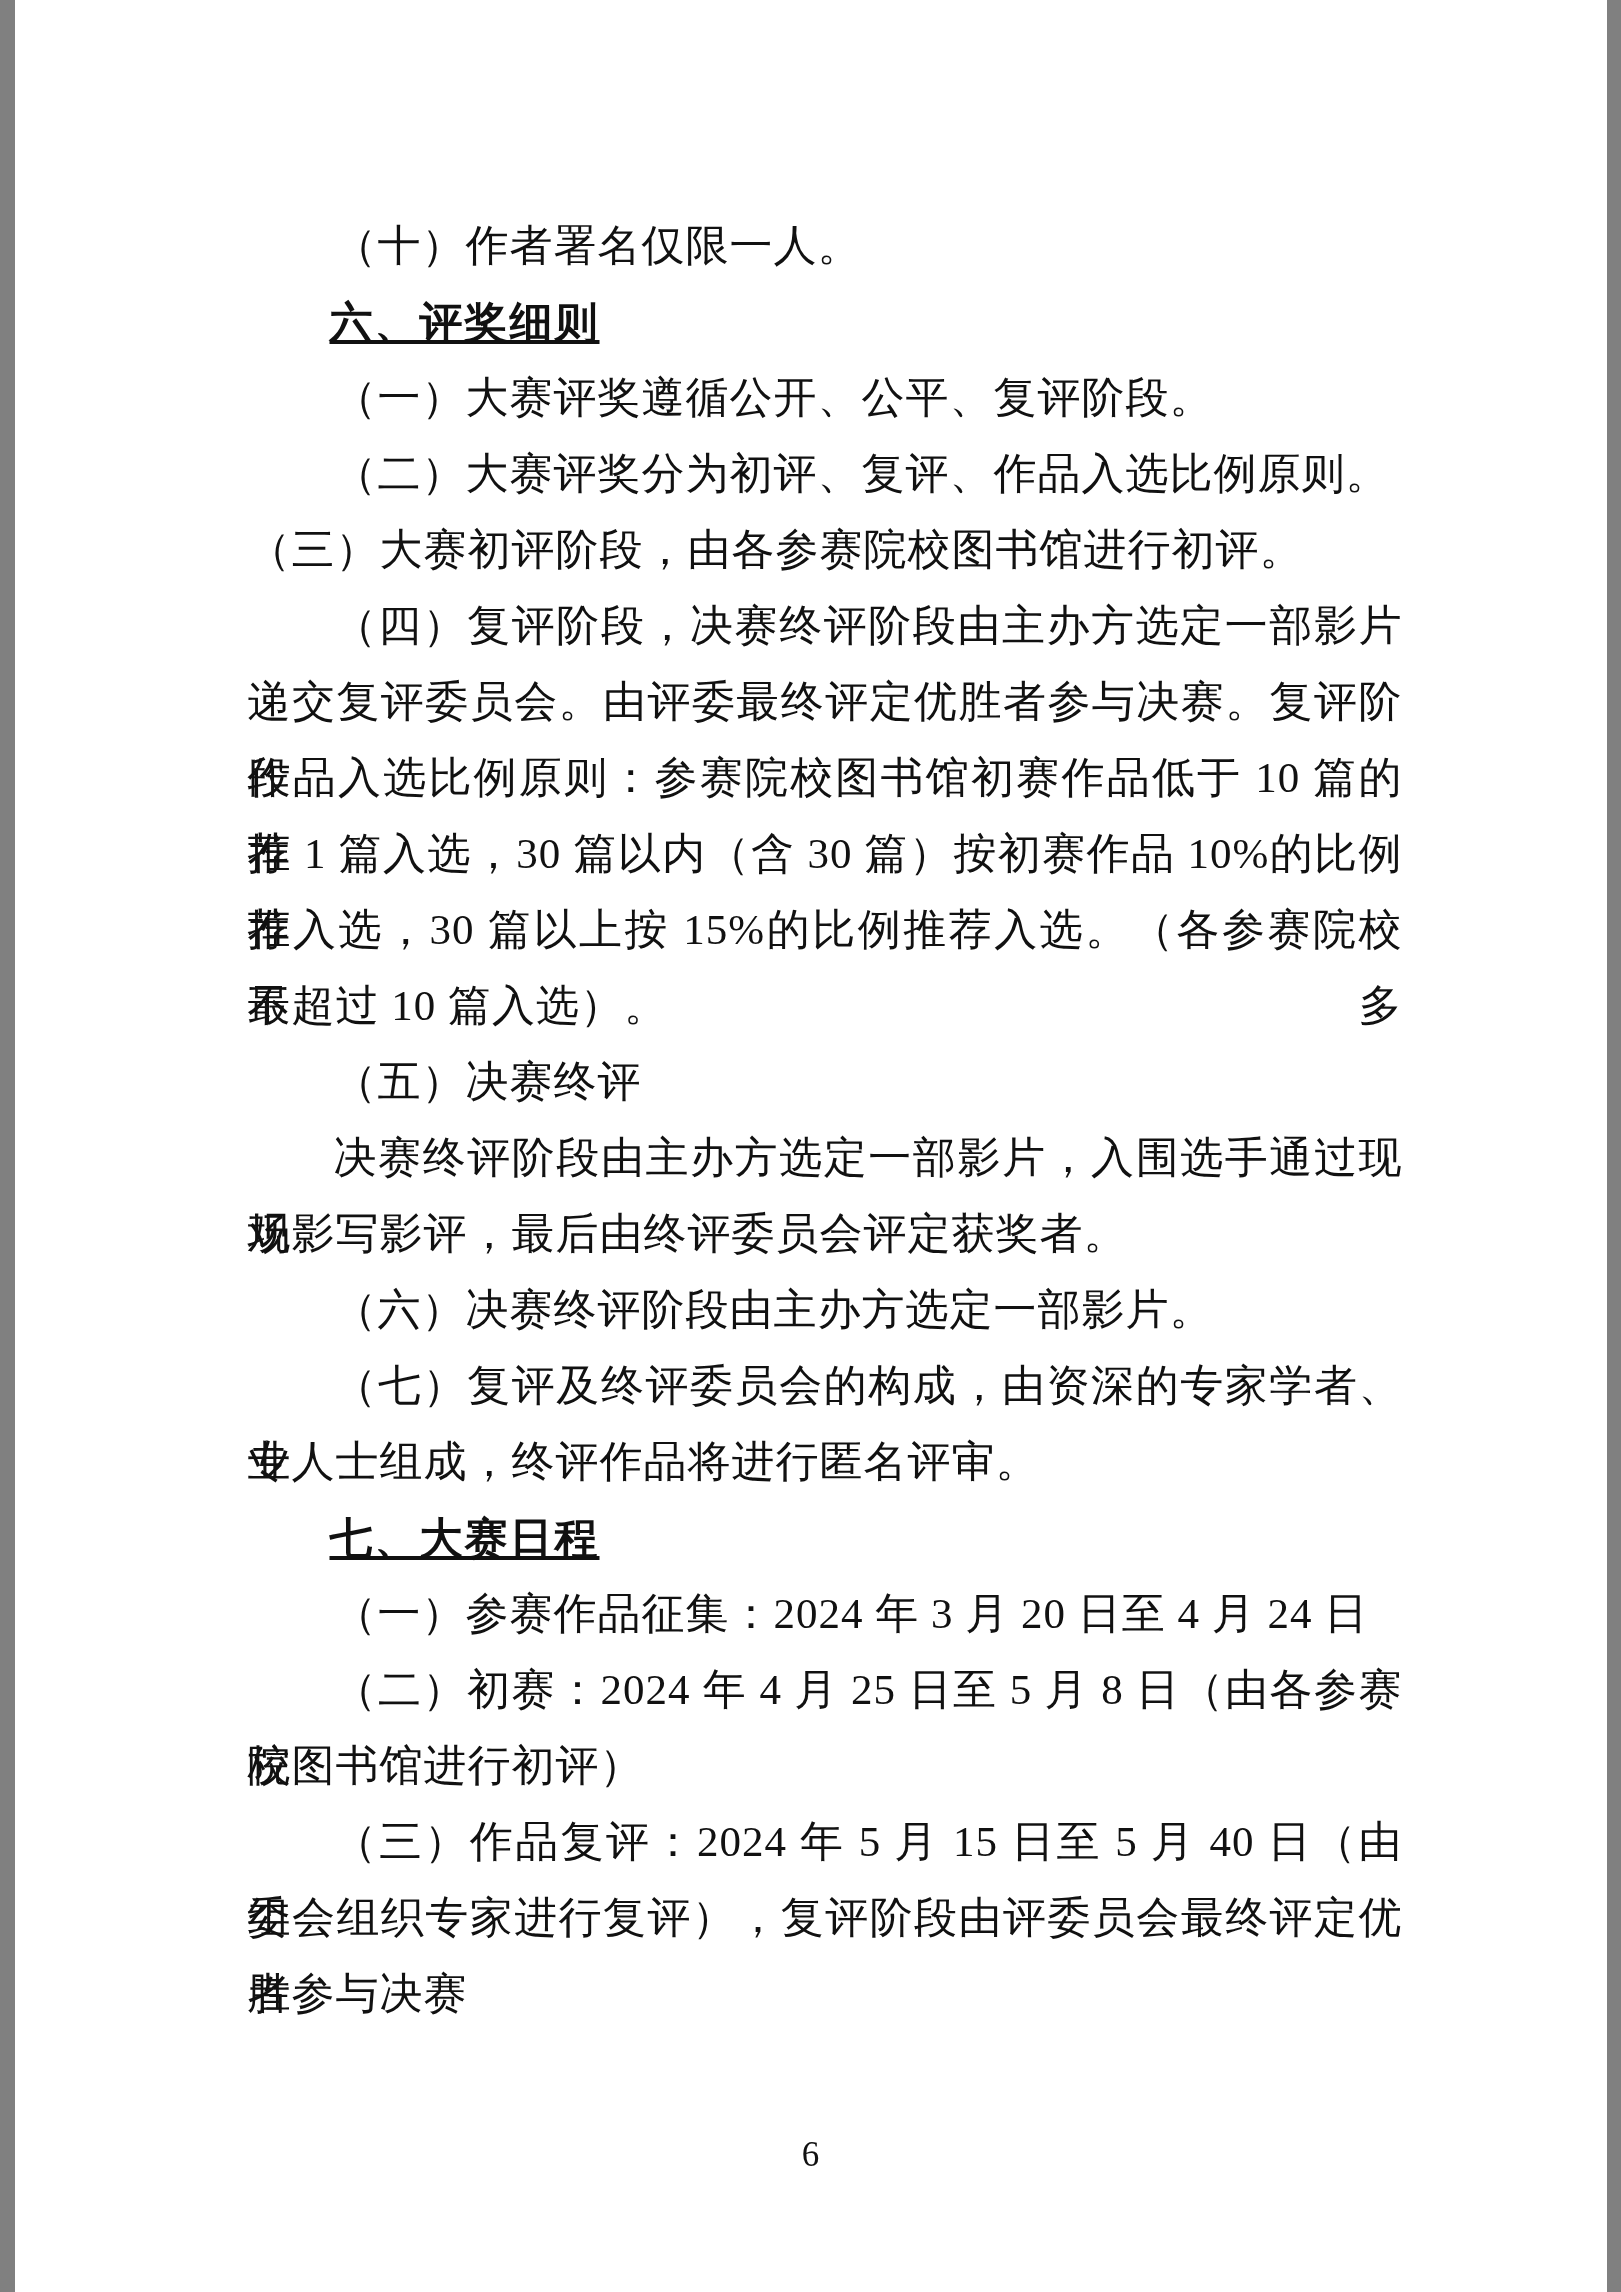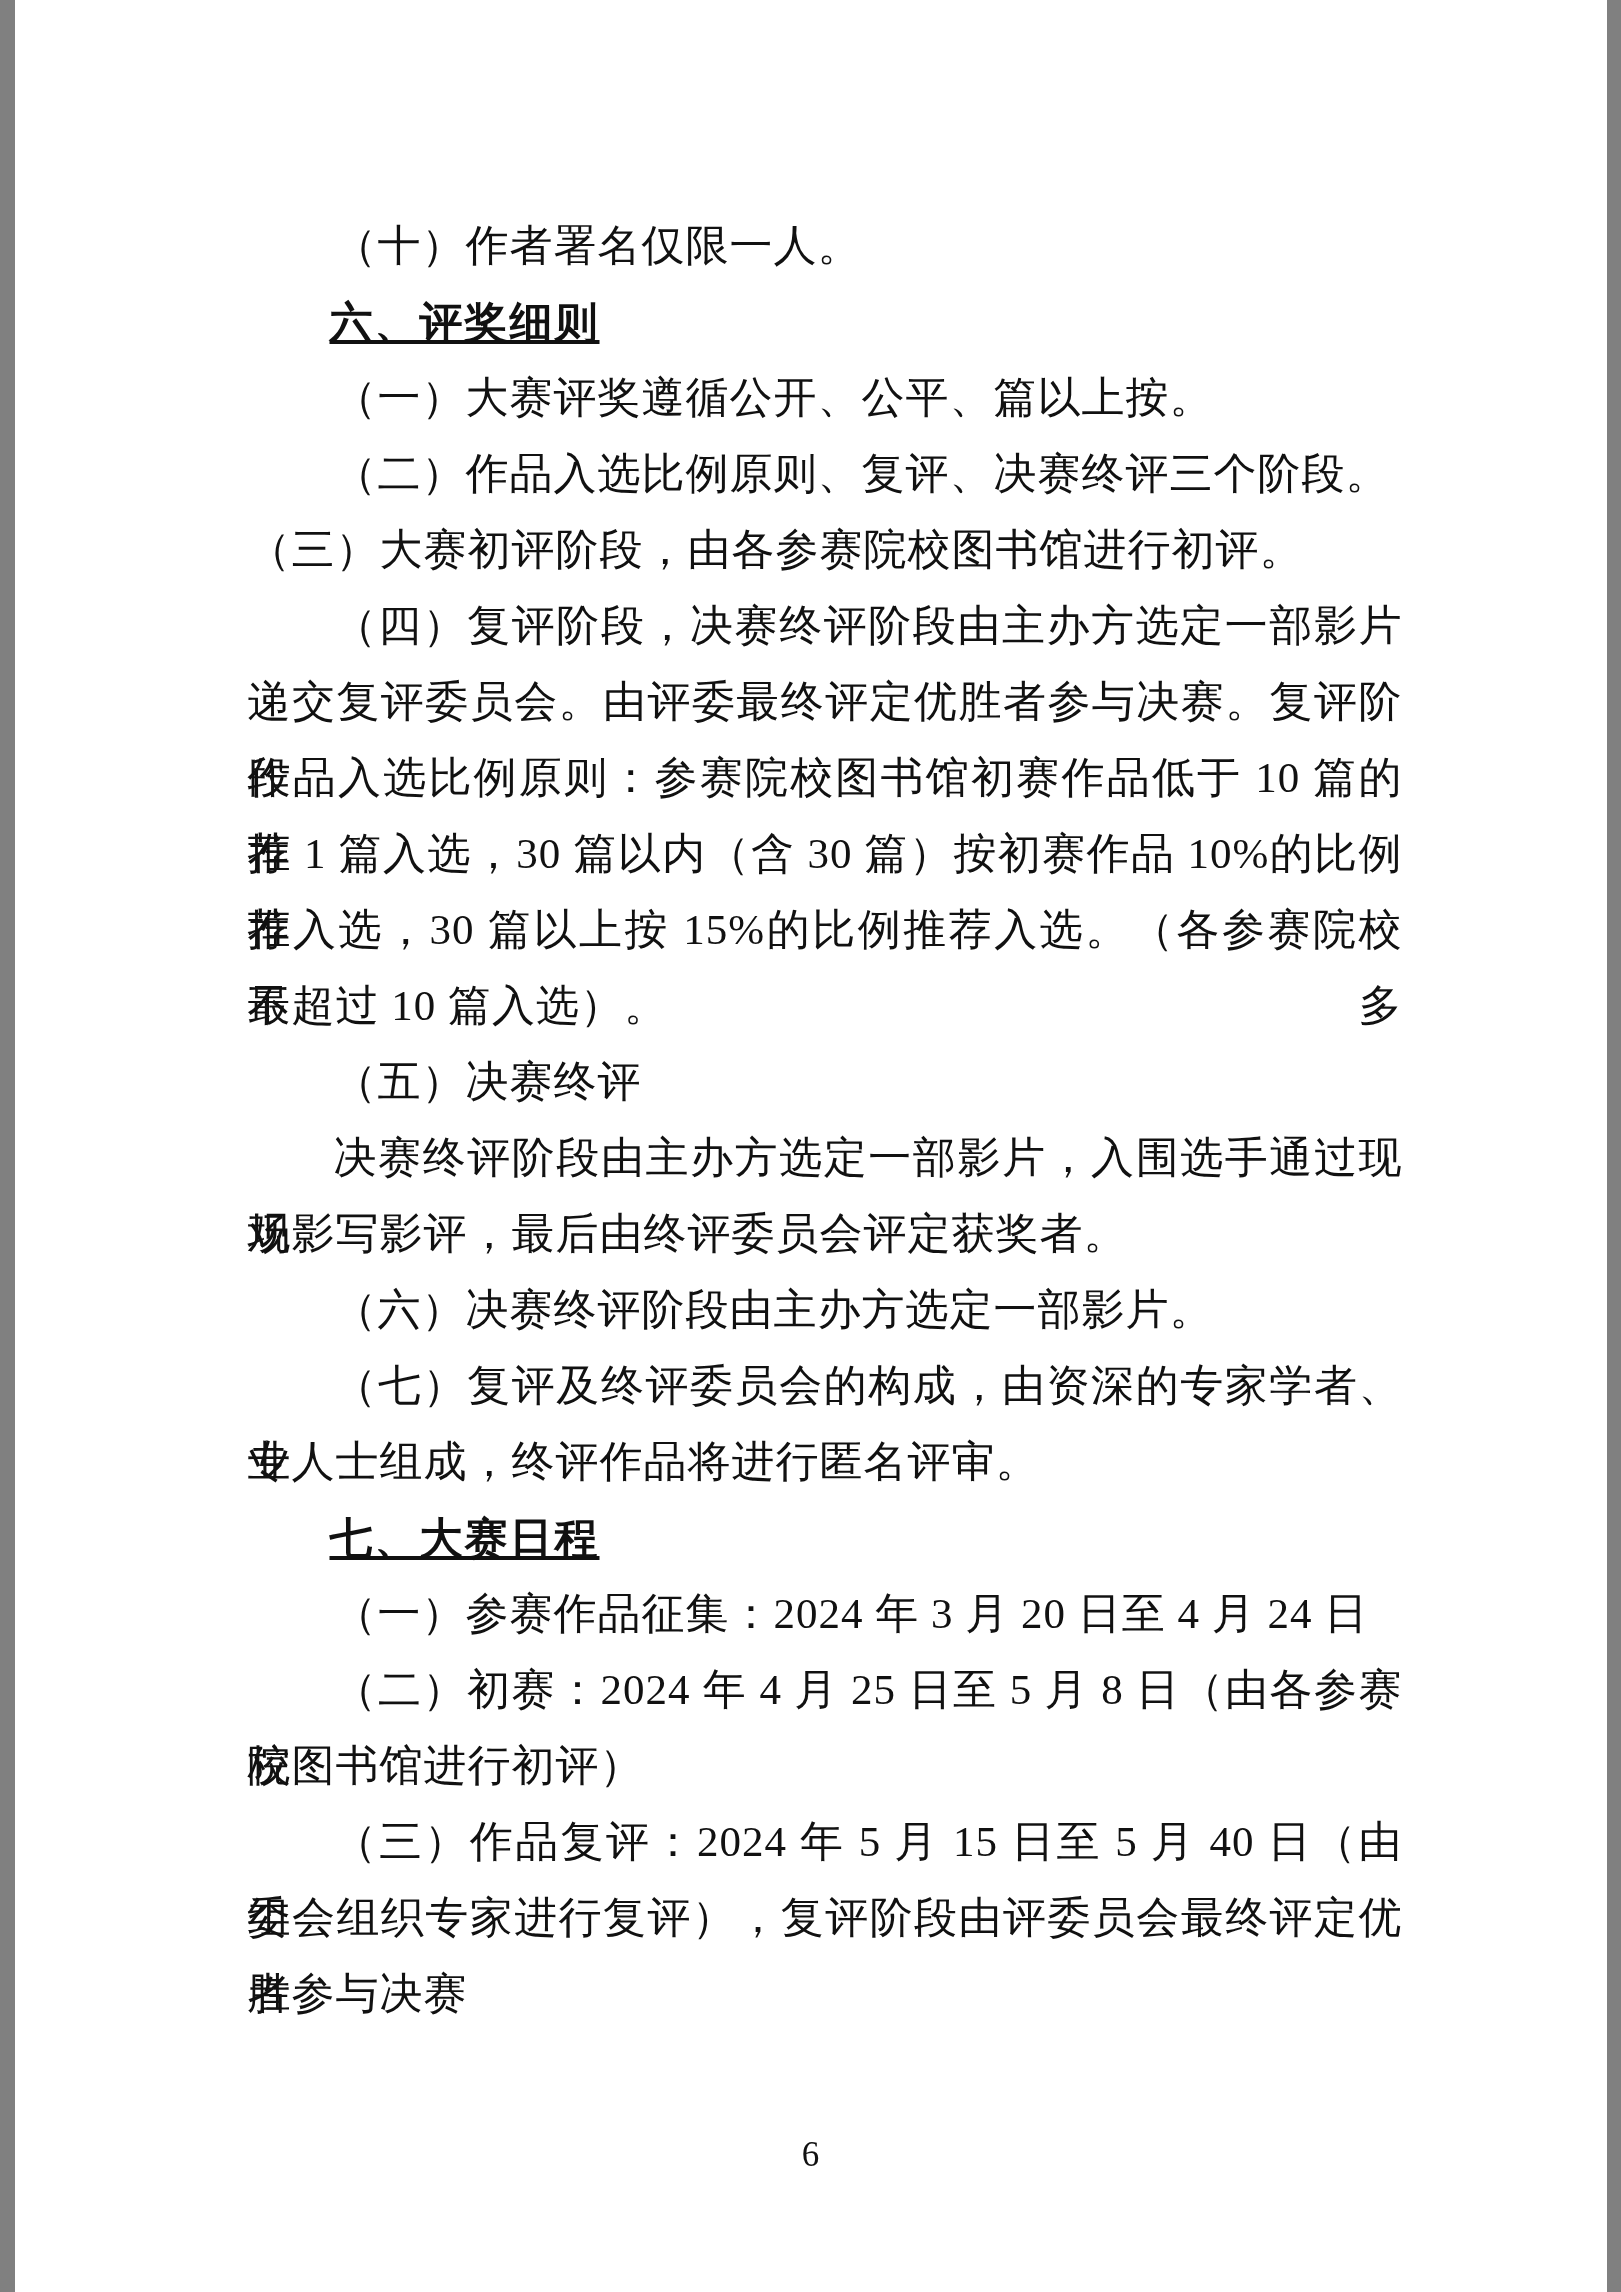--- a/index.html
+++ b/index.html
@@ -59,22 +59,22 @@
     color: #111111;
   }
 </style>
 </head>
 <body>
 
 <div class="page">
   <div class="content" id="doc-body">
       <div class="line indent">（十）作者署名仅限一人。</div>
       <div class="line heading">六、评奖细则</div>
-      <div class="line indent">（一）大赛评奖遵循公开、公平、篇以上按。</div>
-      <div class="line indent">（二）作品入选比例原则、复评、决赛终评三个阶段。</div>
+      <div class="line indent">（一）大赛评奖遵循公开、公平、复评阶段。</div>
+      <div class="line indent">（二）大赛评奖分为初评、复评、作品入选比例原则。</div>
       <div class="line flush">（三）大赛初评阶段，由各参赛院校图书馆进行初评。</div>
       <div class="line indent fill">（四）复评阶段，决赛终评阶段由主办方选定一部影片</div>
       <div class="line flush fill">递交复评委员会。由评委最终评定优胜者参与决赛。复评阶段</div>
       <div class="line flush fill">作品入选比例原则：参赛院校图书馆初赛作品低于 10 篇的推</div>
       <div class="line flush fill">荐 1 篇入选，30 篇以内（含 30 篇）按初赛作品 10%的比例推</div>
       <div class="line flush fill">荐入选，30 篇以上按 15%的比例推荐入选。（各参赛院校最多</div>
       <div class="line flush">不超过 10 篇入选）。</div>
       <div class="line indent">（五）决赛终评</div>
       <div class="line indent fill">决赛终评阶段由主办方选定一部影片，入围选手通过现场</div>
       <div class="line flush">观影写影评，最后由终评委员会评定获奖者。</div>

